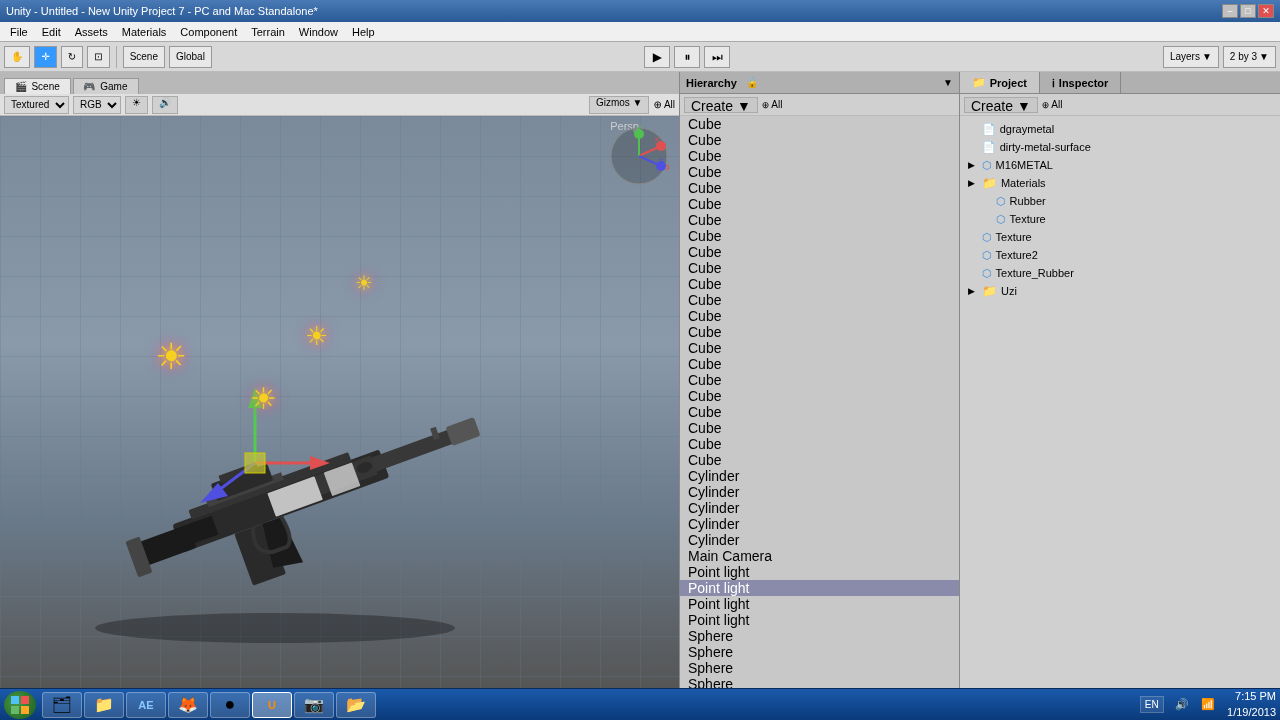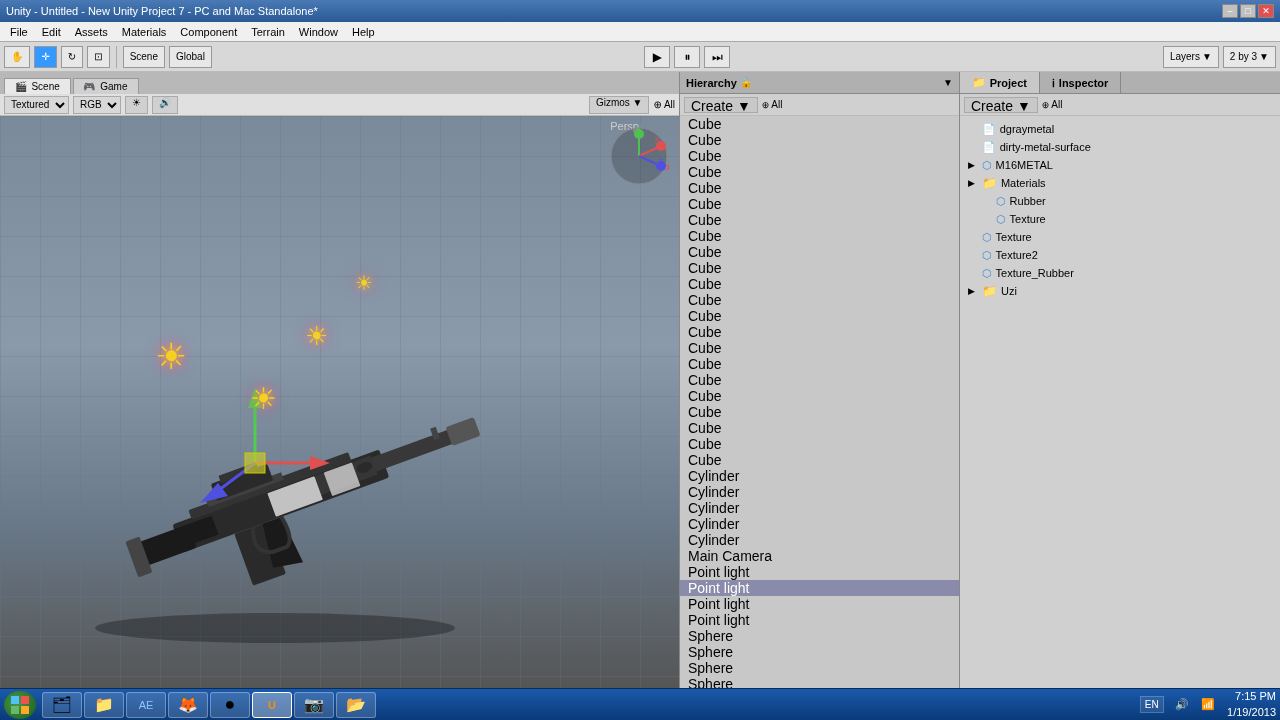--- a/index.html
+++ b/index.html
@@ -194,21 +194,21 @@
       background: #c5c5c5;
       border-right: 1px solid #888;
     }
     #hierarchy-header {
       background: #b0b0b0;
       height: 22px;
       display: flex;
       align-items: center;
       padding: 0 6px;
       border-bottom: 1px solid #888;
-      gap: 4px;
+      gap: 10px;
     }
     .panel-title { font-size: 11px; font-weight: bold; }
     .panel-lock { font-size: 10px; cursor: pointer; }
     #hierarchy-toolbar {
       background: #d0d0d0;
       height: 22px;
       display: flex;
       align-items: center;
       padding: 0 4px;
       gap: 4px;
@@ -632,21 +632,21 @@
   <div id="start-btn">
     <svg width="20" height="20" viewBox="0 0 20 20">
       <rect x="1" y="1" width="8" height="8" fill="#4fc3f7"></rect>
       <rect x="11" y="1" width="8" height="8" fill="#ef5350"></rect>
       <rect x="1" y="11" width="8" height="8" fill="#66bb6a"></rect>
       <rect x="11" y="11" width="8" height="8" fill="#ffa726"></rect>
     </svg>
   </div>
   <div class="taskbar-item">🗂</div>
   <div class="taskbar-item">📁</div>
-  <div class="taskbar-item" style="font-size:11px;font-weight:normal;color:#8bc8ff;">AE</div>
+  <div class="taskbar-item" style="font-size:11px;font-weight:bold;color:#8bc8ff;">AE</div>
   <div class="taskbar-item">🦊</div>
   <div class="taskbar-item" style="font-size:18px;">●</div>
   <div class="taskbar-item active" style="font-size:11px;font-weight:bold;color:#ff8c00;">U</div>
   <div class="taskbar-item">📷</div>
   <div class="taskbar-item">📂</div>
 
   <div id="taskbar-right">
     <span class="lang-btn">EN</span>
     <span>🔊</span>
     <span>📶</span>

